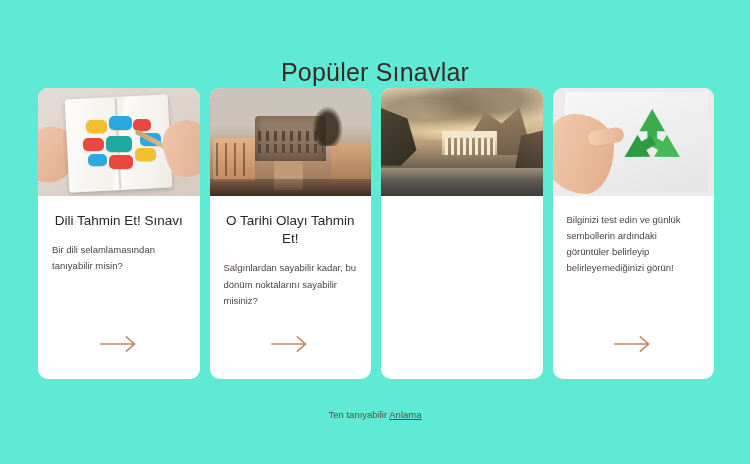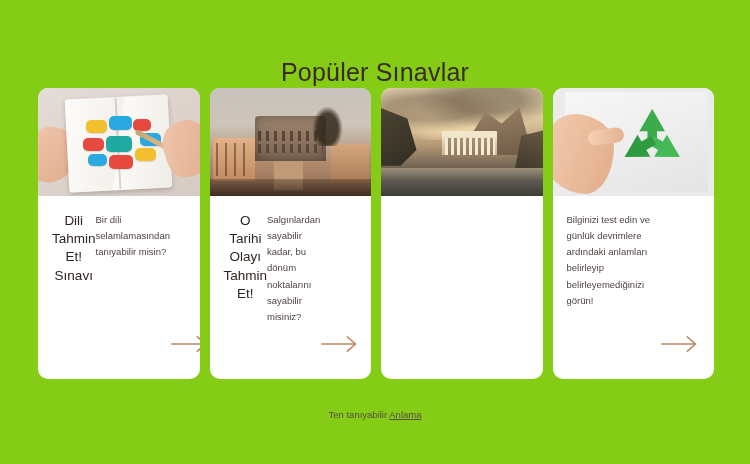--- a/index.html
+++ b/index.html
@@ -11,21 +11,21 @@
     height: 464px;
     overflow: hidden;
     background: #f4d0bc;
     font-family: "Liberation Sans", sans-serif;
     -webkit-font-smoothing: antialiased;
   }
   .page {
     position: relative;
     width: 750px;
     height: 464px;
-    background: #84cc16;
+    background: #5eead4;
     box-sizing: border-box;
   }
 
   
   .page-title {
     position: absolute;
     top: 40px;
     left: 0;
     width: 750px;
     text-align: center;
@@ -242,21 +242,21 @@
     transform: rotate(-8deg);
   }
   .thumb-recycle .rsym {
     position:absolute; left:34%; top:12%; width:56%; height:74%;
   }
 
   
   .card-body {
     flex: 1 1 auto;
     display: flex;
-    flex-direction: row;
+    flex-direction: column;
     padding: 16px 14px 14px;
     box-sizing: border-box;
   }
   .card-title {
     font-size: 13.5px;
     font-weight: 400;
     color: #2e2622;
     text-align: center;
     line-height: 1.35;
     margin: 0 0 12px;
@@ -369,21 +369,21 @@
         <div class="paper"></div>
         <svg class="rsym" viewBox="0 0 100 100">
           <path d="M50 10 L66 38 L56 38 L56 52 L44 52 L44 38 L34 38 Z" fill="#3bab4b" transform="rotate(0 50 50)"></path>
           <path d="M50 10 L66 38 L56 38 L56 52 L44 52 L44 38 L34 38 Z" fill="#45b857" transform="rotate(120 50 50)"></path>
           <path d="M50 10 L66 38 L56 38 L56 52 L44 52 L44 38 L34 38 Z" fill="#2f9b41" transform="rotate(240 50 50)"></path>
         </svg>
         <div class="hand"></div>
         <div class="finger"></div>
       </div>
       <div class="card-body">
-        <div class="card-desc">Bilginizi test edin ve günlük devrimlere ardındaki anlamları belirleyip belirleyemediğinizi görün!</div>
+        <div class="card-desc">Bilginizi test edin ve günlük sembollerin ardındaki görüntüler belirleyip belirleyemediğinizi görün!</div>
         <div class="card-cta">
           <svg class="arrow-icon" viewBox="0 0 40 18">
             <path d="M2 9 H35 M27.5 2 L35.5 9 L27.5 16" fill="none" stroke="#c1875f" stroke-width="1.6" stroke-linecap="square" stroke-linejoin="miter"></path>
           </svg>
         </div>
       </div>
     </div>
 
   </div>
 

